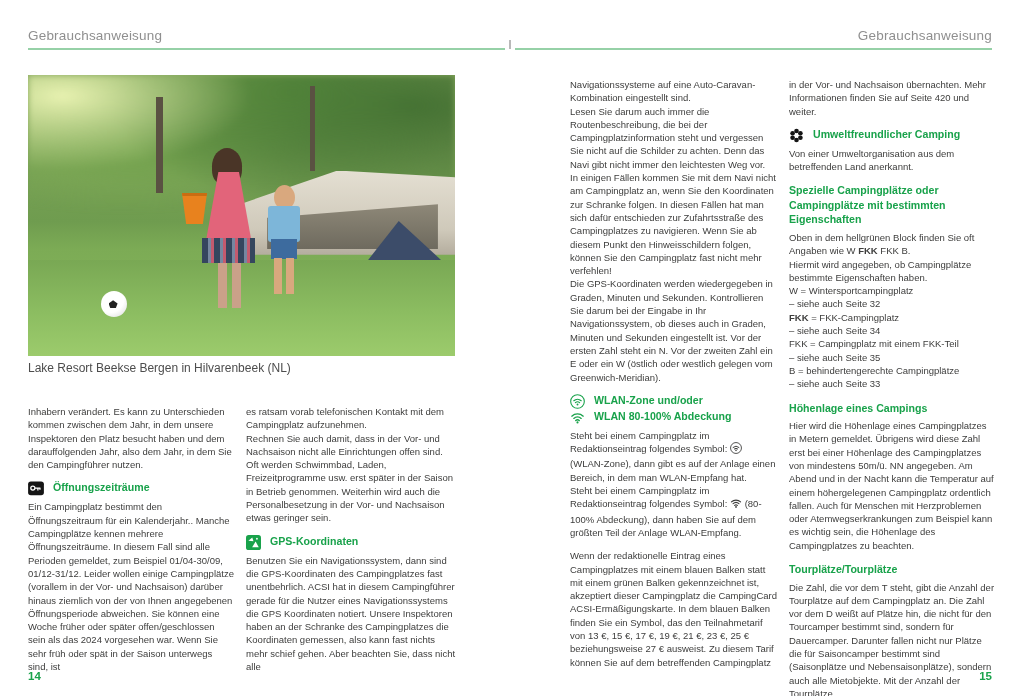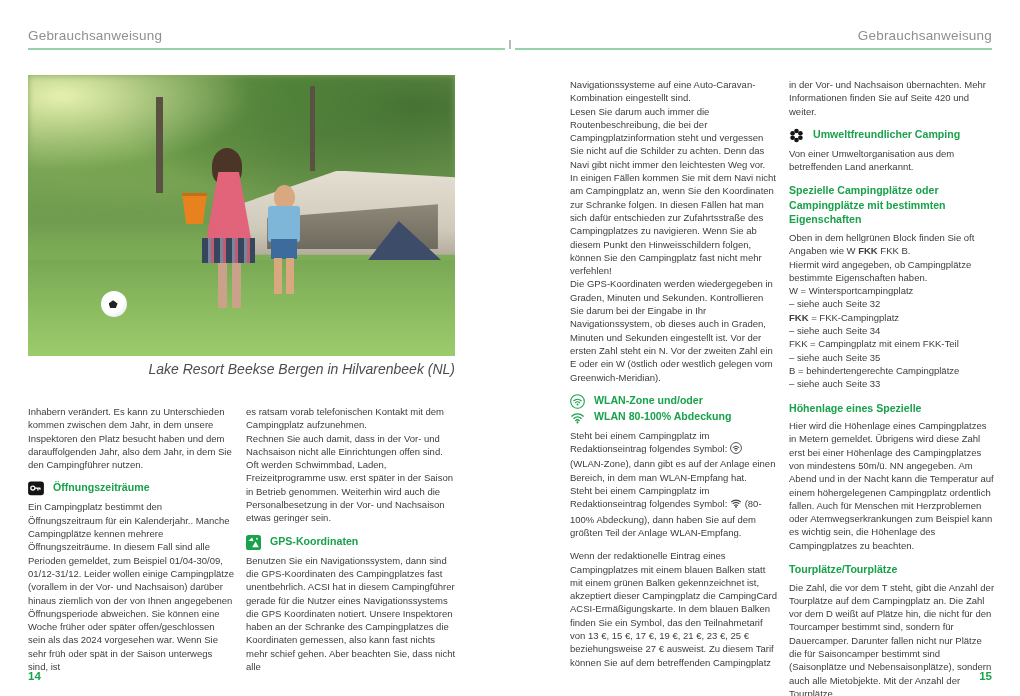--- a/index.html
+++ b/index.html
@@ -44,22 +44,22 @@
           clip-path:polygon(8% 0,92% 0,78% 100%,22% 100%);border-top:3px solid #c96d12;}
   .boy-head{position:absolute;left:57.5%;top:39%;width:5%;height:9%;border-radius:50%;background:#d9a87e;}
   .boy-shirt{position:absolute;left:56.2%;top:46.5%;width:7.6%;height:13%;background:#7db6d9;border-radius:3px;}
   .boy-shorts{position:absolute;left:57%;top:58.5%;width:6%;height:7%;background:#3d6b9e;}
   .boy-legs{position:absolute;left:57.6%;top:65%;width:4.6%;height:13%;
             background:linear-gradient(90deg,#d9a87e 0 38%,transparent 38% 62%,#d9a87e 62% 100%);}
   .ball{position:absolute;left:17%;top:77%;width:26px;height:26px;border-radius:50%;
         background:radial-gradient(circle at 35% 30%,#ffffff 55%,#d8d8d8);}
   .ball:after{content:"";position:absolute;left:8px;top:9px;width:9px;height:8px;background:#222;
         clip-path:polygon(50% 0,100% 38%,80% 100%,20% 100%,0 38%);}
-  .caption{position:absolute;left:28px;top:361px;width:427px;text-align:right;
-           font-size:14px;font-style:italic;color:#4d4d4d;}
+  .caption{position:absolute;left:28px;top:361px;width:427px;
+           font-size:12px;color:#4d4d4d;}
   
   .col{position:absolute;font-size:9.5px;line-height:13.3px;color:#3d3d3c;}
   .col p{margin:0 0 10px 0;white-space:pre-line;}
   .sec-head{display:flex;align-items:flex-start;gap:9px;margin:3px 0 4px 0;
             color:#19a24b;font-weight:bold;font-size:10.6px;}
   .sec-head .ttl{line-height:13.5px;}
   .head-wrap{color:#19a24b;font-weight:bold;font-size:10.6px;line-height:14.5px;margin:2px 0 4px 0;}
   .iconbox{flex:0 0 auto;display:inline-flex;}
   .cc-badge{display:inline-flex;align-items:center;justify-content:center;width:19px;height:15px;
             background:#19a24b;border-radius:4px;color:#fff;font-weight:bold;font-size:8.5px;letter-spacing:.3px;}
@@ -196,21 +196,21 @@
             <circle cx="10" cy="10" r="2.3" fill="#ffffff"></circle>
           </svg>
       </span>
       <span class="ttl">Umweltfreundlicher Camping</span>
     </div>
     <p>Von einer Umweltorganisation aus dem betreffenden Land anerkannt.</p>
 
     <div class="head-wrap">Spezielle Campingplätze oder Campingplätze mit bestimmten Eigenschaften</div>
     <p>Oben in dem hellgrünen Block finden Sie oft Angaben wie W <b>FKK</b> FKK B.<br>Hiermit wird angegeben, ob Campingplätze bestimmte Eigenschaften haben.<br>W = Wintersportcampingplatz<br>– siehe auch Seite 32<br><b>FKK</b> = FKK-Campingplatz<br>– siehe auch Seite 34<br>FKK = Campingplatz mit einem FKK-Teil<br>– siehe auch Seite 35<br>B = behindertengerechte Campingplätze<br>– siehe auch Seite 33</p>
 
-    <div class="head-wrap">Höhenlage eines Spezielle</div>
+    <div class="head-wrap">Höhenlage eines Campings</div>
     <p>Hier wird die Höhenlage eines Campingplatzes in Metern gemeldet. Übrigens wird diese Zahl erst bei einer Höhenlage des Campingplatzes von mindestens 50m/ü. NN angegeben. Am Abend und in der Nacht kann die Temperatur auf einem höhergelegenen Campingplatz ordentlich fallen. Auch für Menschen mit Herzproblemen oder Atemwegserkrankungen zum Beispiel kann es wichtig sein, die Höhenlage des Campingplatzes zu beachten.</p>
 
     <div class="head-wrap">Tourplätze/Tourplätze</div>
     <p>Die Zahl, die vor dem T steht, gibt die Anzahl der Tourplätze auf dem Campingplatz an. Die Zahl vor dem D weißt auf Plätze hin, die nicht für den Tourcamper bestimmt sind, sondern für Dauercamper. Darunter fallen nicht nur Plätze die für Saisoncamper bestimmt sind (Saisonplätze und Nebensaisonplätze), sondern auch alle Mietobjekte. Mit der Anzahl der Tourplätze</p>
   </div>
 
   <div class="pageno left">14</div>
   <div class="pageno right">15</div>
 
 </div>

